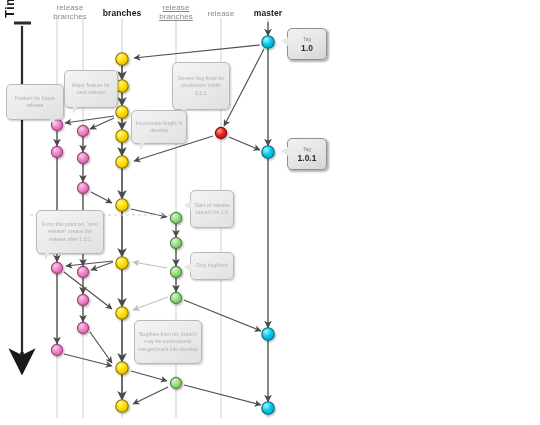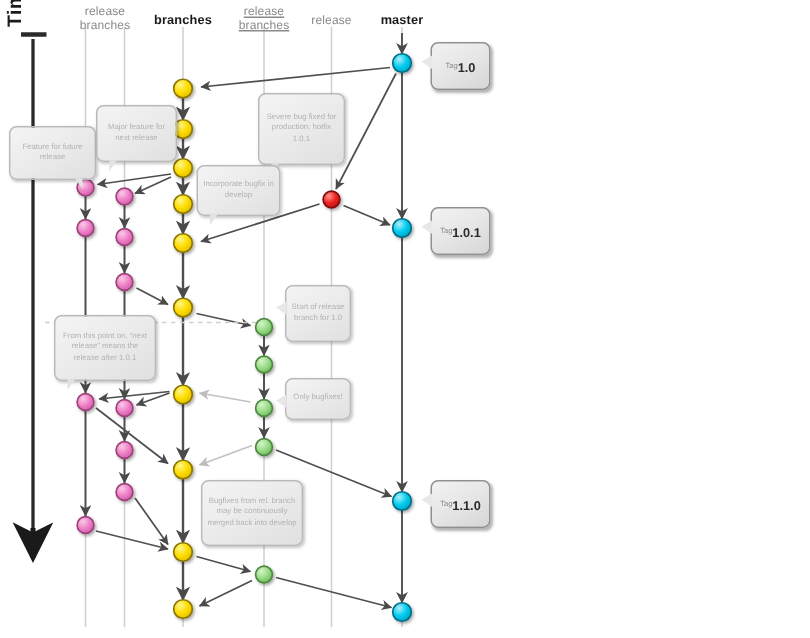--- a/index.html
+++ b/index.html
@@ -40,21 +40,21 @@
   
   .tail-bl{left:8px;bottom:-7px;border-left:5px solid #e3e3e3;border-bottom:7px solid transparent;border-right:4px solid transparent;}
   .tail-br{right:8px;bottom:-7px;border-right:5px solid #e3e3e3;border-bottom:7px solid transparent;border-left:4px solid transparent;}
   .tail-l{left:-7px;top:10px;border-top:4px solid transparent;border-right:7px solid #e8e8e8;border-bottom:5px solid transparent;}
 
   
   .tagbox{
     color:#6d6d6d;filter:none;border:1px solid #8f8f8f;
     background:linear-gradient(150deg,#f2f2f2 0%,#e6e6e6 50%,#d6d6d6 100%);
     box-shadow:1.5px 1.5px 2px rgba(0,0,0,.3);
-    flex-direction:row;line-height:normal;
+    flex-direction:column;line-height:normal;
   }
   .tagbox .tword{font-size:5px;color:#8a8a8a;display:block;}
   .tagbox .tnum{font-size:8.5px;font-weight:bold;color:#2b2b2b;display:block;margin-top:1px;}
 
   
   .time-label{
     position:absolute;left:2px;top:18px;
     font-size:13px;font-weight:bold;color:#1b1b1b;
     transform:rotate(-90deg);transform-origin:left top;
     letter-spacing:.3px;
@@ -292,19 +292,14 @@
     <span class="tnum">1.0</span>
     <span class="tail tail-l" style="top:8px;"></span>
   </div>
 
   <div class="callout tagbox" style="left:287px;top:138px;width:40px;height:32px;">
     <span class="tword">Tag</span>
     <span class="tnum">1.0.1</span>
     <span class="tail tail-l" style="top:8px;"></span>
   </div>
 
-  <div class="callout tagbox" style="left:287px;top:320px;width:40px;height:32px;">
-    <span class="tword">Tag</span>
-    <span class="tnum">1.1.0</span>
-    <span class="tail tail-l" style="top:8px;"></span>
-  </div>
 
 </div>
 
 </body></html>

